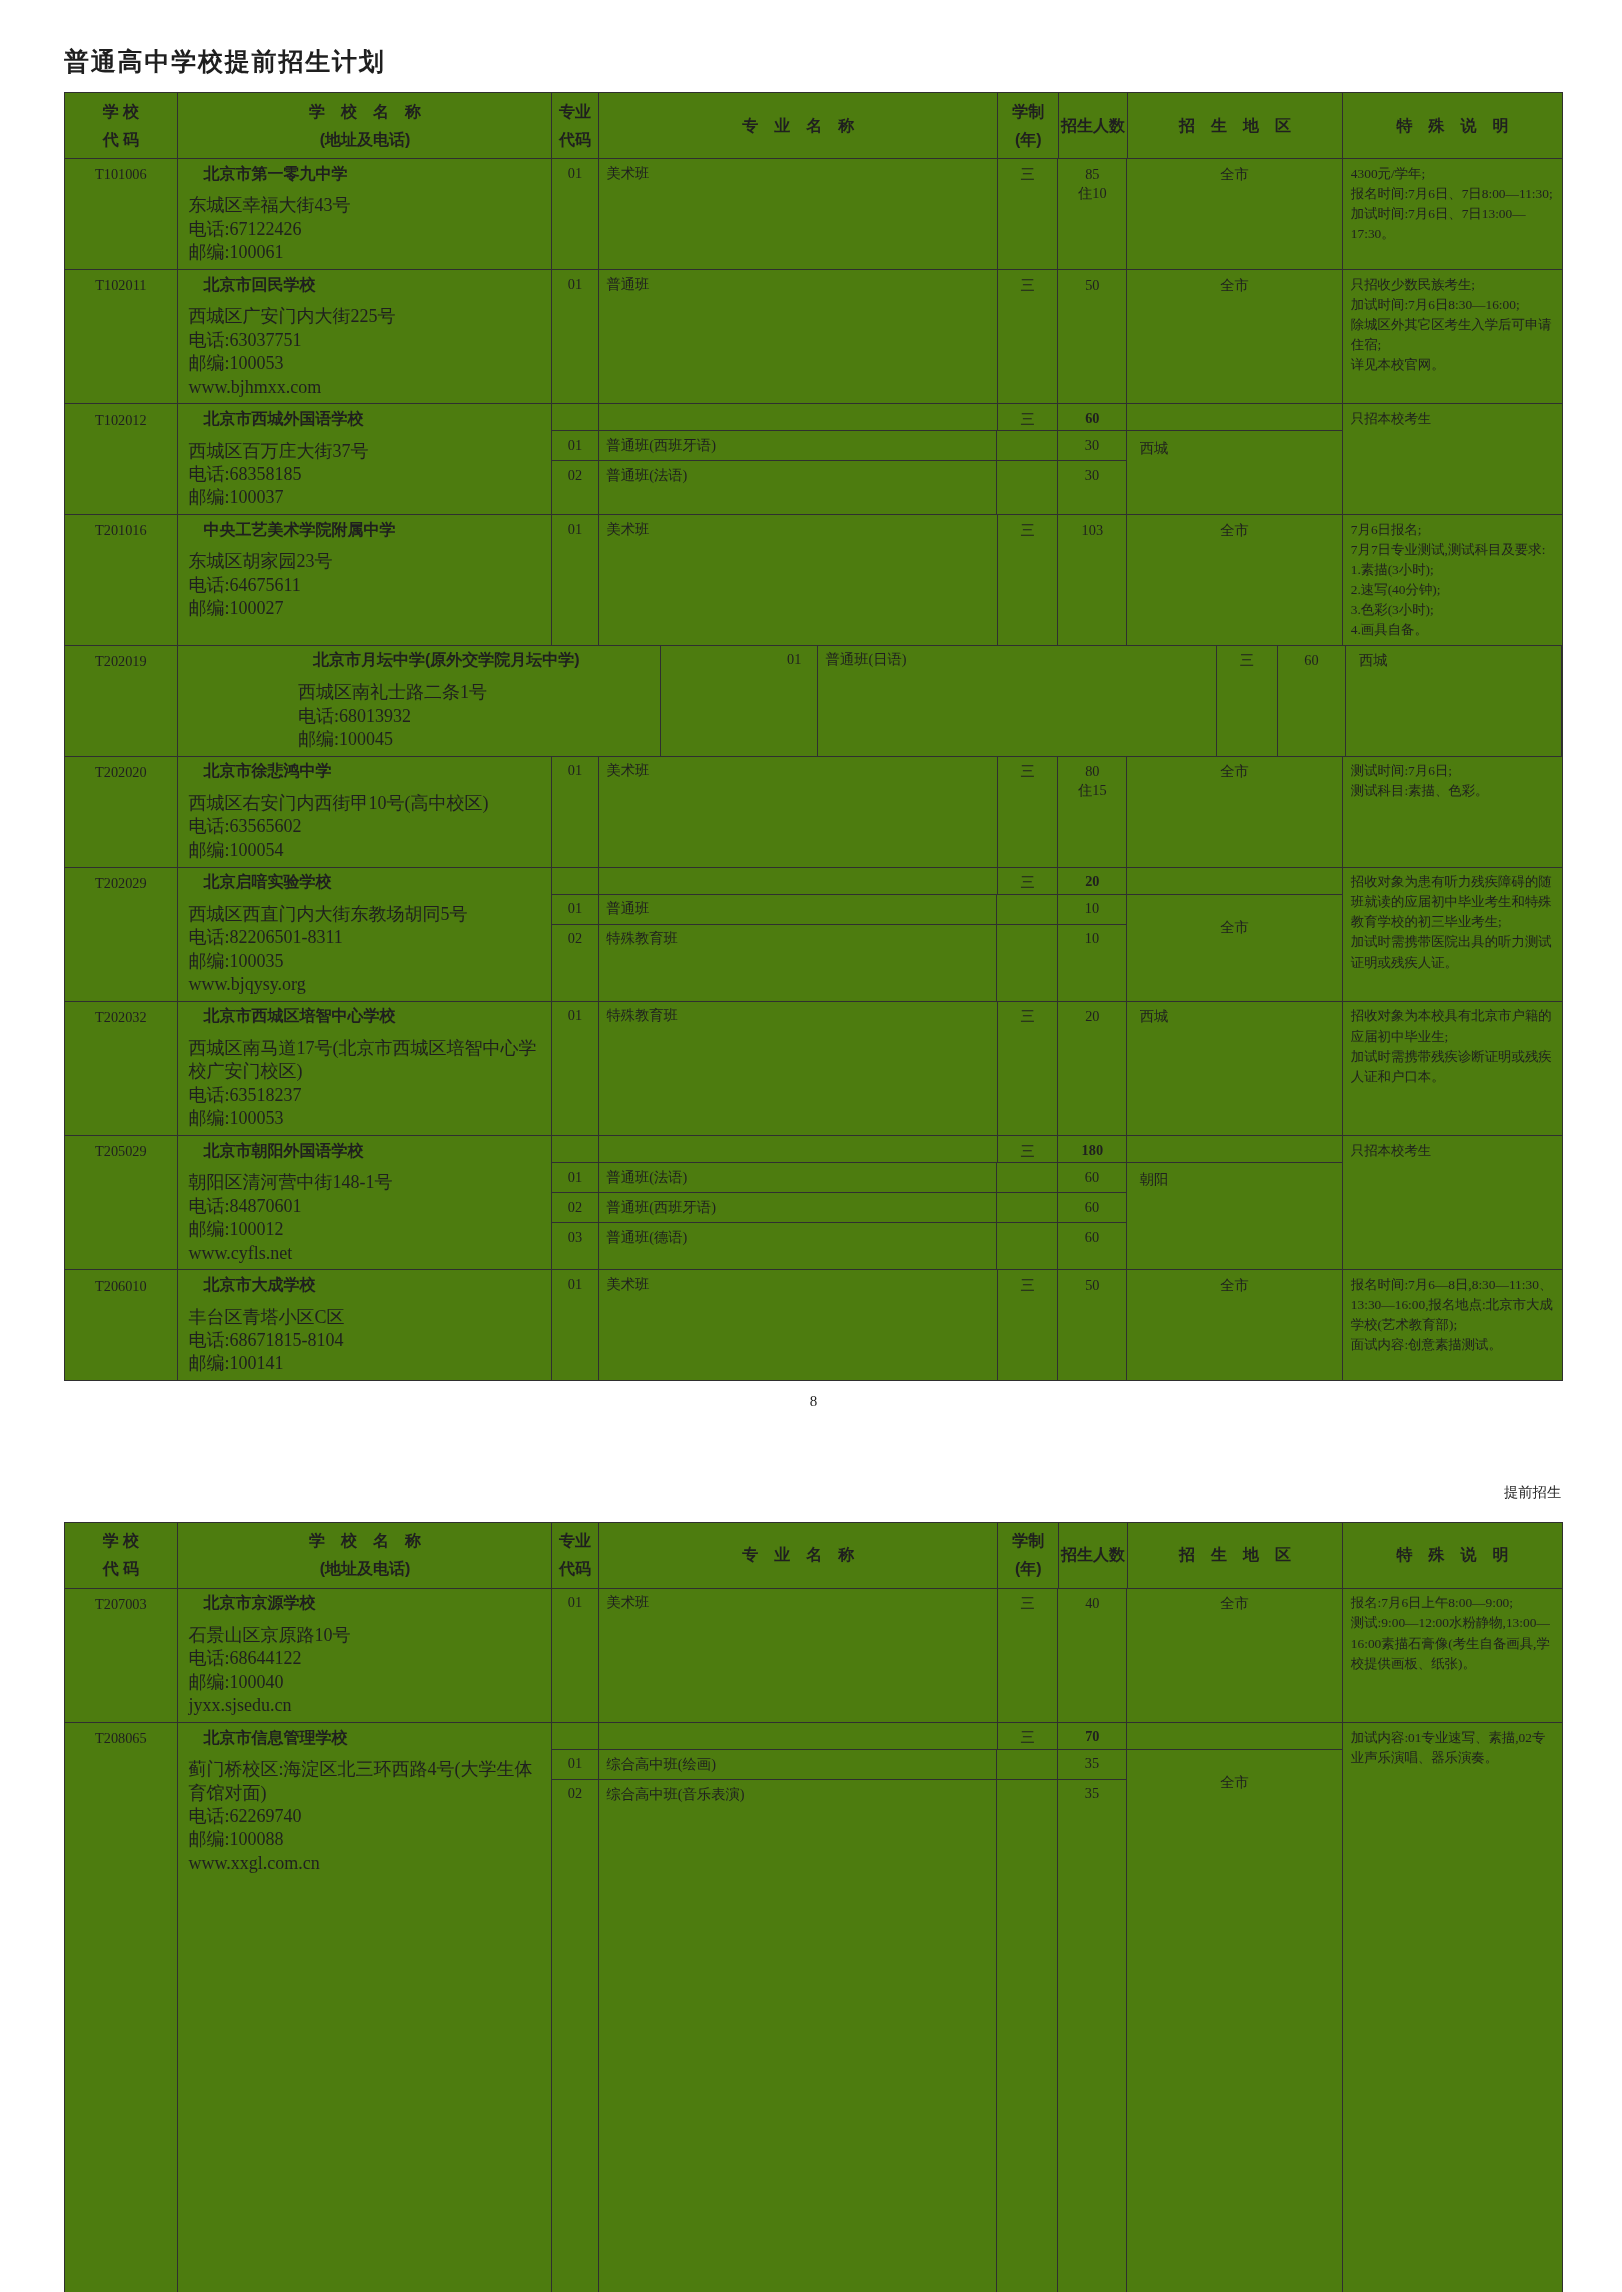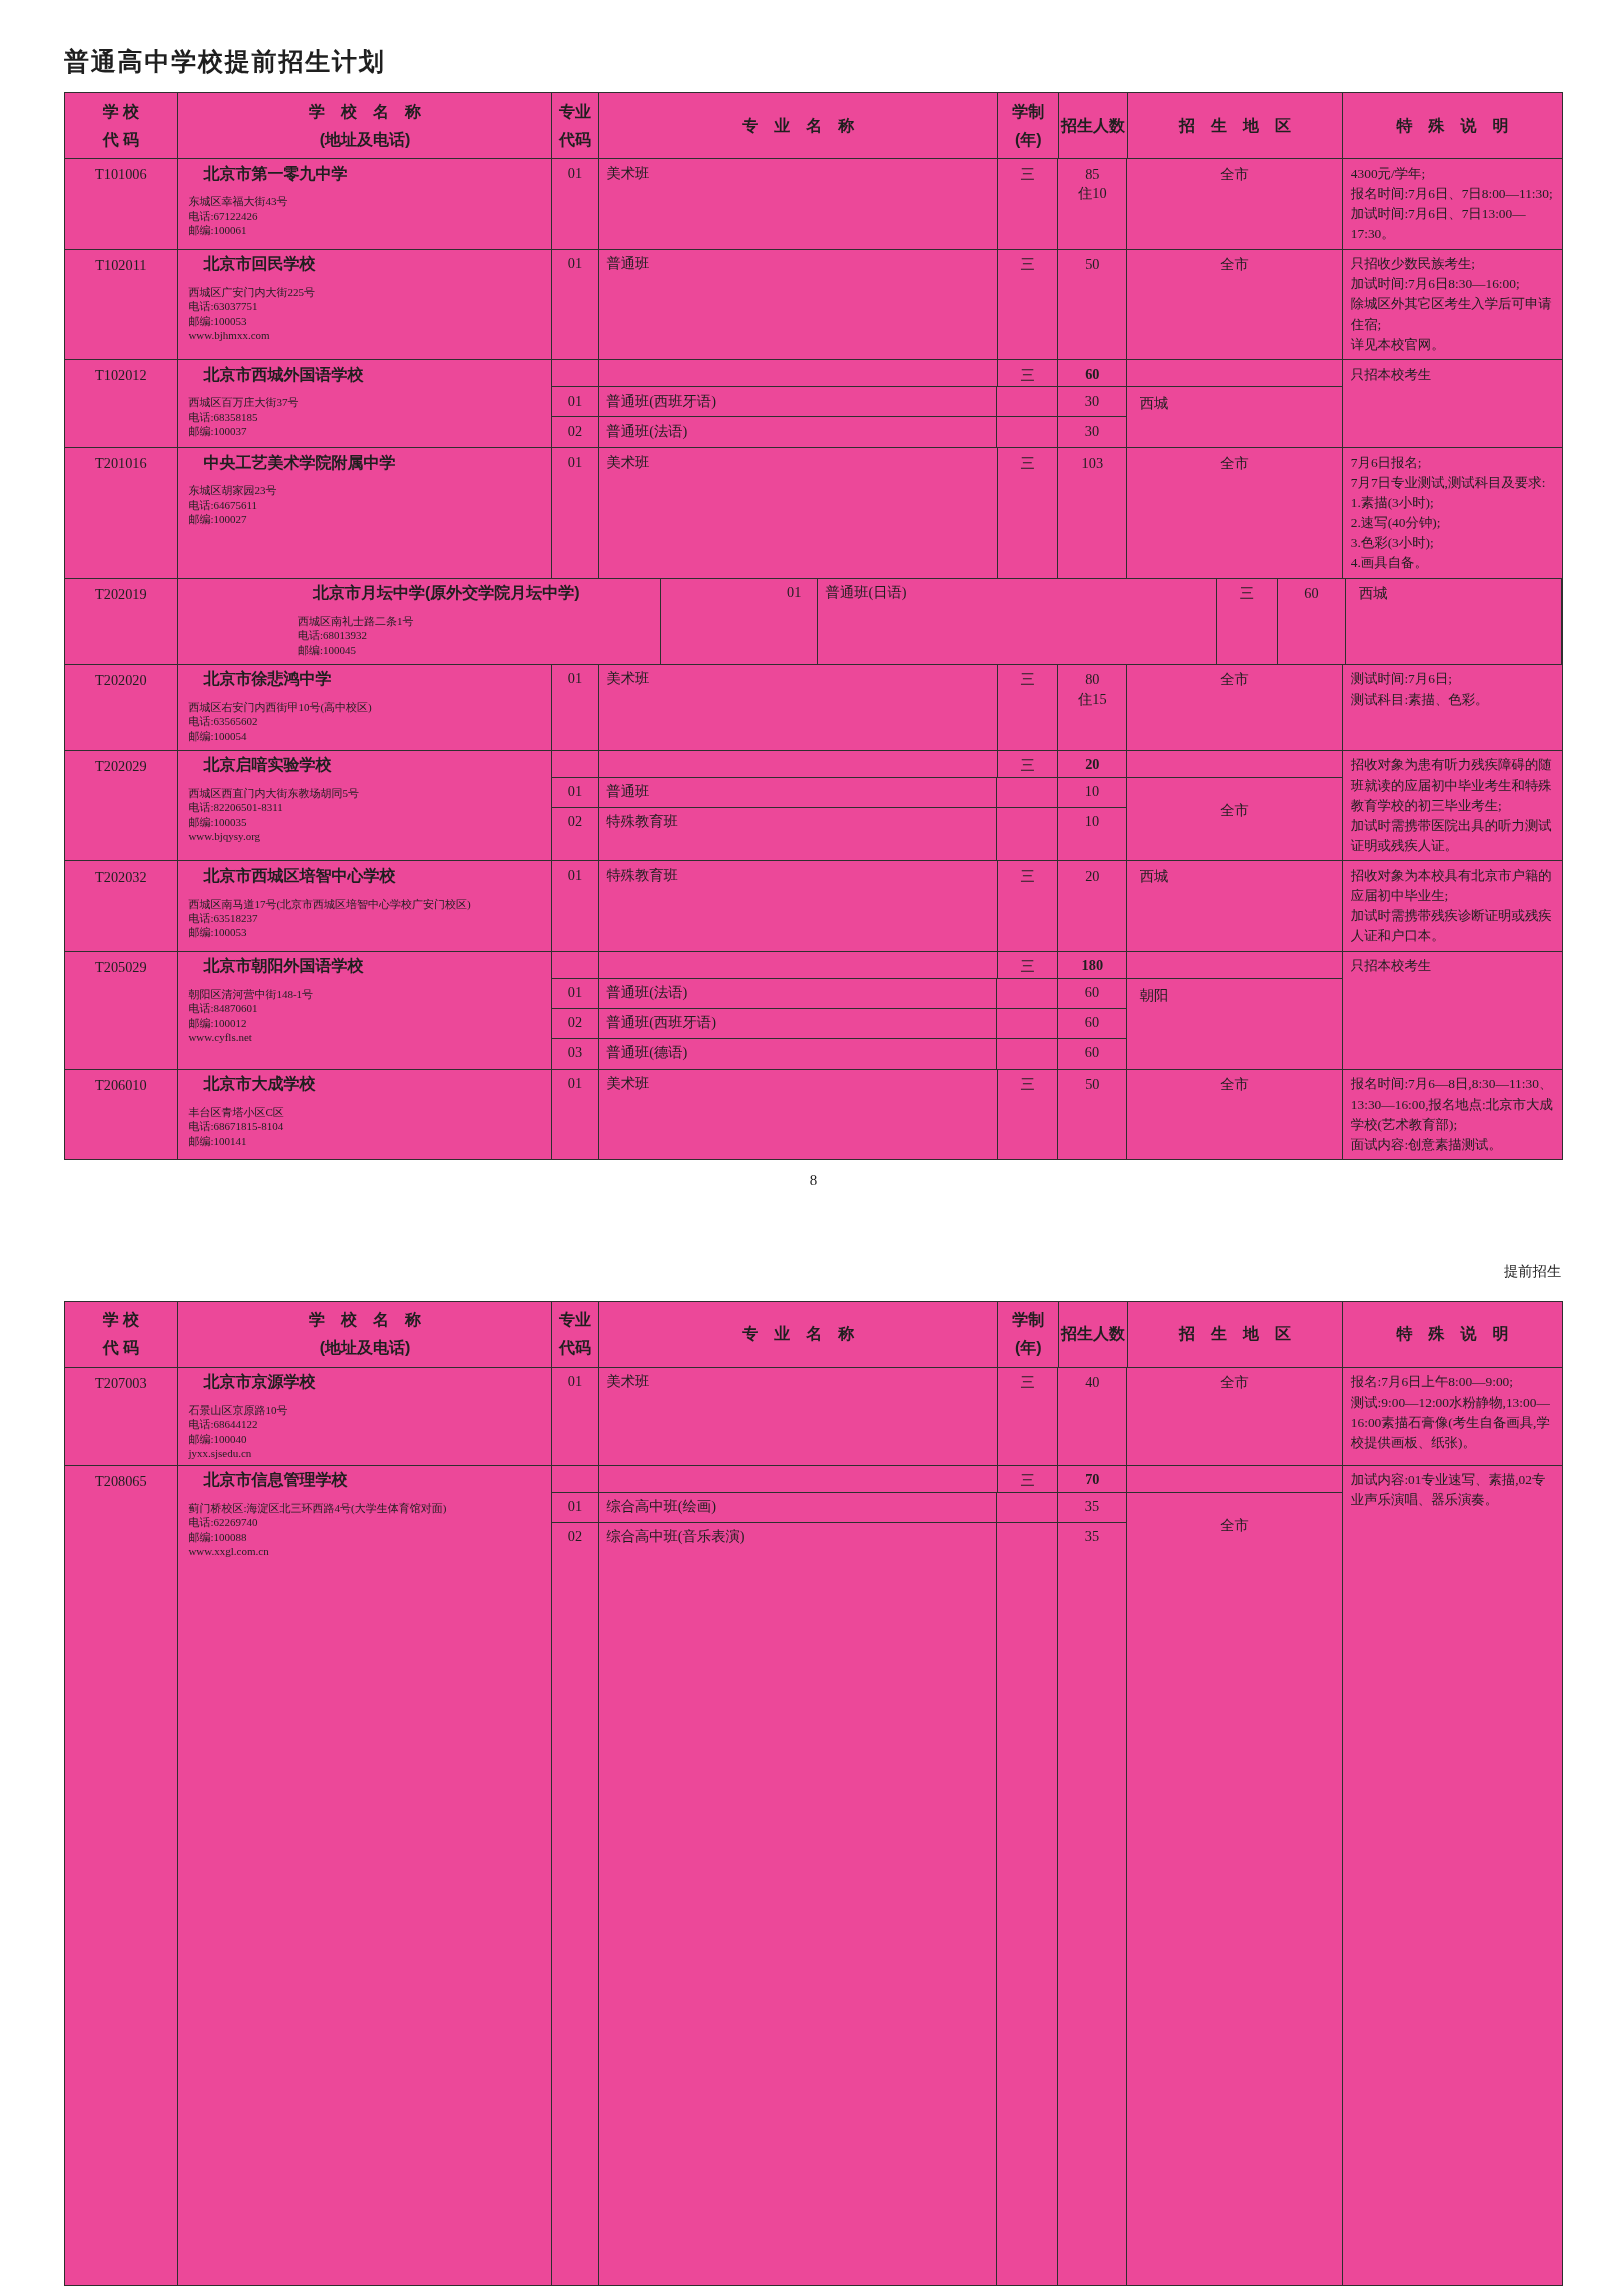--- a/index.html
+++ b/index.html
@@ -19,21 +19,21 @@
     text-align: left;
     font-family: "Liberation Sans", "DejaVu Sans", sans-serif;
     font-weight: bold;
     font-size: 25px;
     letter-spacing: 1.8px;
   }
 
   .table {
     width: 100%;
     border: 1.8px solid #2f2f2f;
-    background: #ec4899;
+    background: #4d7c0f;
   }
   .table.fixed { height: 985px; display: flex; flex-direction: column; }
 
   
   .hrow {
     display: flex;
     border-bottom: 1.8px solid #2f2f2f;
     height: 66px;
     font-family: "Liberation Sans", "DejaVu Sans", sans-serif;
     font-weight: bold;
@@ -63,21 +63,21 @@
 
   .cell { overflow: hidden; }
 
   .code-text { padding-top: 7.2px; text-align: center; font-size: 14.3px; }
 
   .c2 { padding: 4.5px 9px 4.5px 10.7px; }
   .sname {
     font-family: "Liberation Sans", "DejaVu Sans", sans-serif;
     font-weight: bold; font-size: 16px; line-height: 1.25; margin-left: 15px;
   }
-  .addr { margin-top: 10.7px; font-size: 11px; line-height: 1.3; }
+  .addr { margin-top: 10.7px; font-size: 18px; line-height: 1.3; }
 
   
   .mid { width: 52.84%; display: flex; flex-direction: column; }
   .mid-main { display: flex; }
   .mid-main.full { flex: 1; }
   .mid-main.capped { height: 27px; border-bottom: 0.9px solid #2f2f2f; flex: none; }
   .mc3 { width: 6.00%; }
   .mc4 { width: 50.45%; }
   .mc5 { width: 7.68%; }
   .mc6 { width: 8.71%; }

